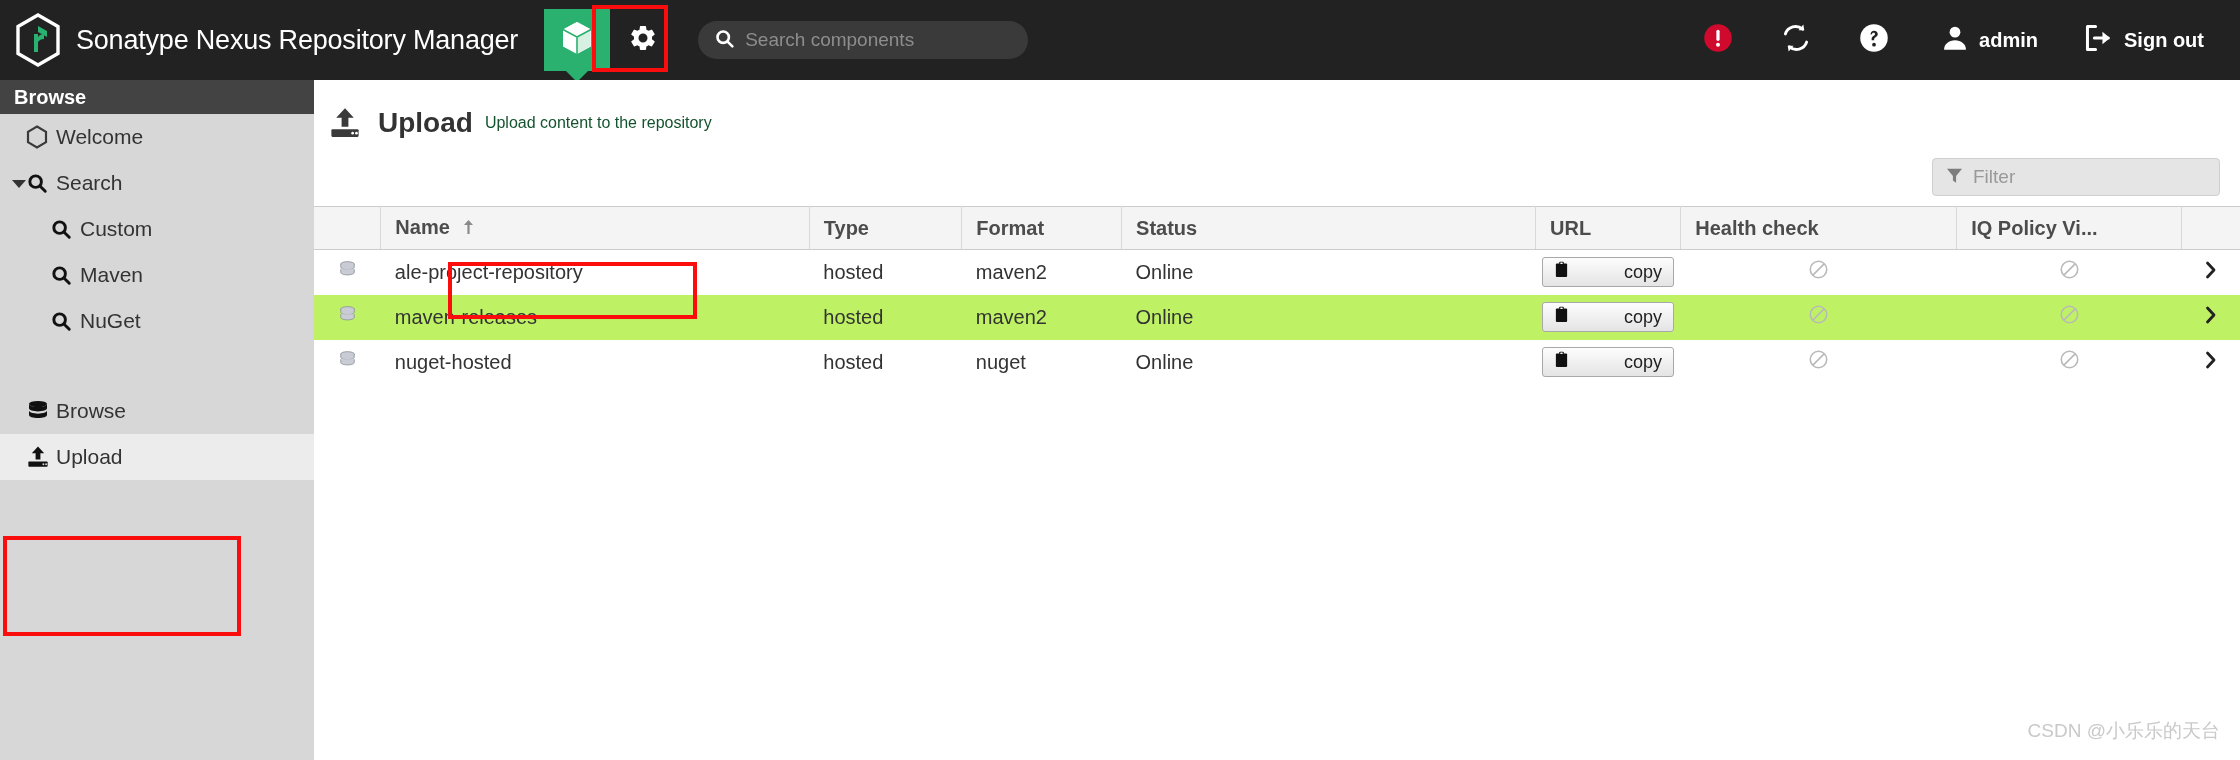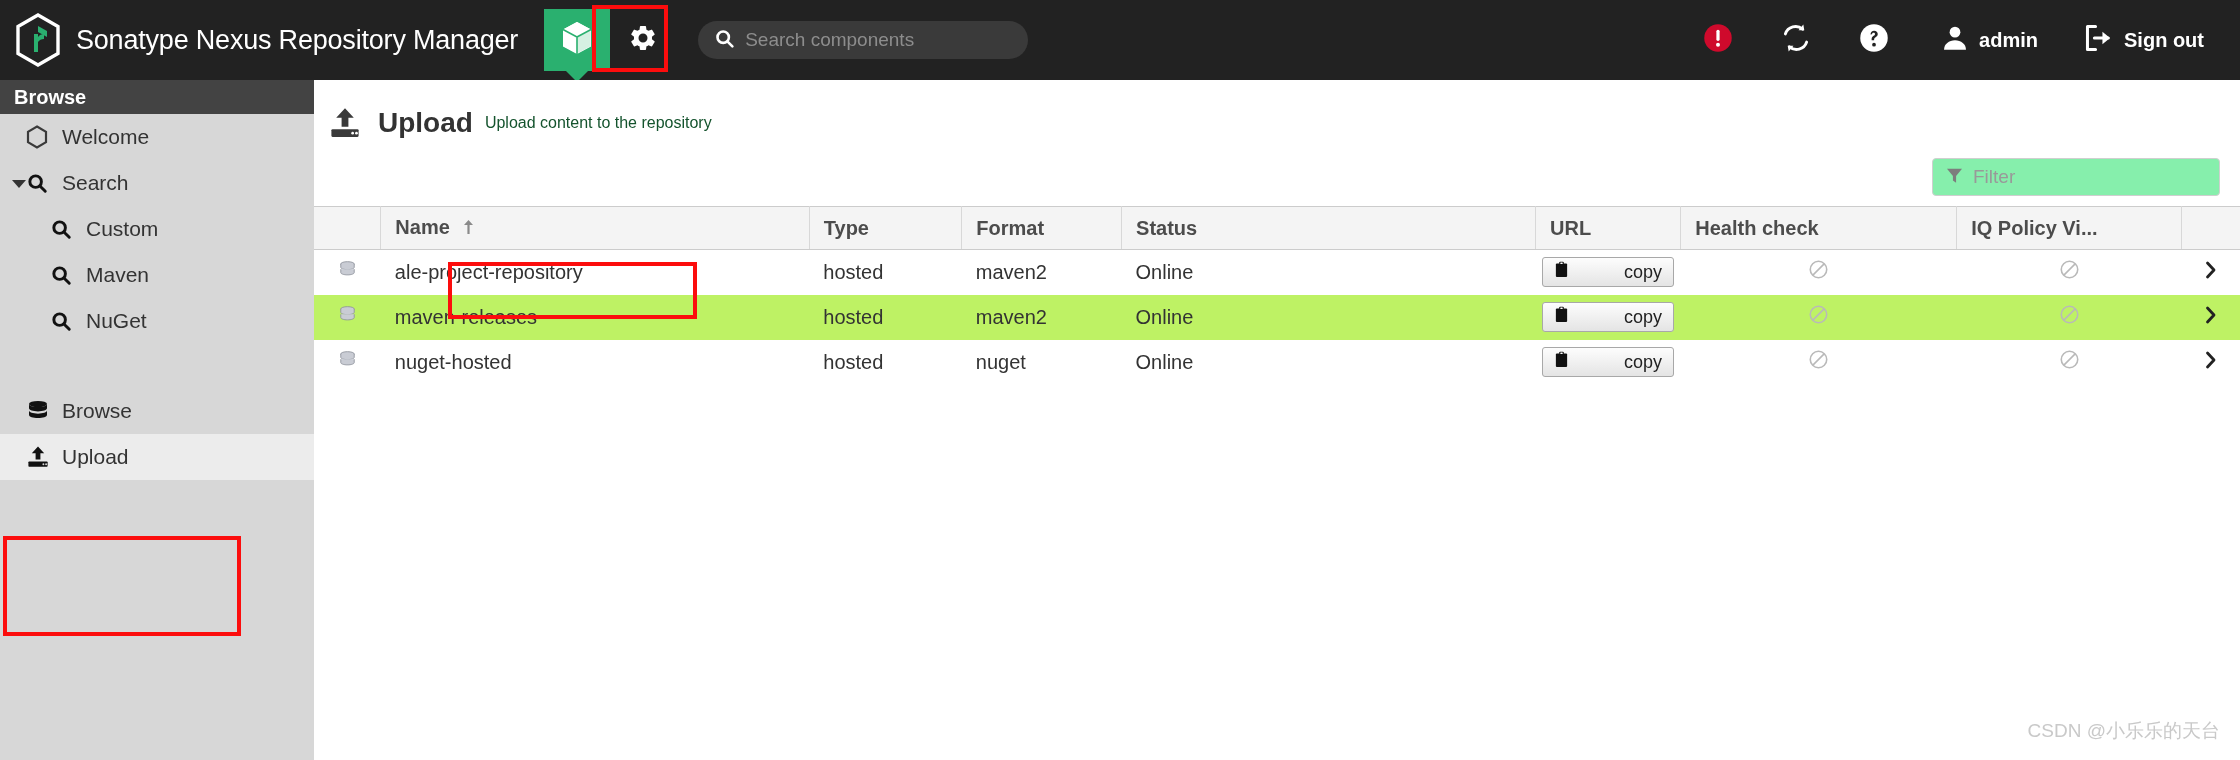--- a/index.html
+++ b/index.html
@@ -100,21 +100,21 @@
   .side-item.level1 { padding-left: 50px; }
   .side-item.selected { background: #ececec; }
   .side-caret {
     position: absolute; left: 12px; top: 50%; margin-top: -3px;
     width: 0; height: 0;
     border-left: 7px solid transparent;
     border-right: 7px solid transparent;
     border-top: 8px solid #333333;
   }
   .side-ico { width: 28px; display: flex; align-items: center; justify-content: flex-start; flex: none; }
-  .side-label { margin-left: 8px; white-space: nowrap; }
+  .side-label { margin-left: 2px; white-space: nowrap; }
   .side-spacer { height: 44px; }
 
   
   .main {
     position: absolute; top: 80px; left: 314px;
     width: 1926px; height: 680px;
     background: #ffffff;
   }
   .page-head {
     display: flex; align-items: center;
@@ -127,21 +127,21 @@
   }
   .page-sub { font-size: 16px; color: #14532d; margin-left: 12px; }
 
   .filter-row {
     display: flex; justify-content: flex-end;
     padding: 14px 20px 10px 0;
   }
   .filter-box {
     width: 288px; height: 38px;
     border: 1px solid #cfcfcf; border-radius: 4px;
-    background: #86efac;
+    background: #e5e5e5;
     display: flex; align-items: center; padding: 0 12px;
   }
   .filter-input {
     border: none; outline: none; background: transparent;
     font-size: 19px; color: #555555; margin-left: 9px; width: 230px;
     font-family: "Liberation Sans", sans-serif;
   }
   .filter-input::placeholder { color: #999999; }
 
   

